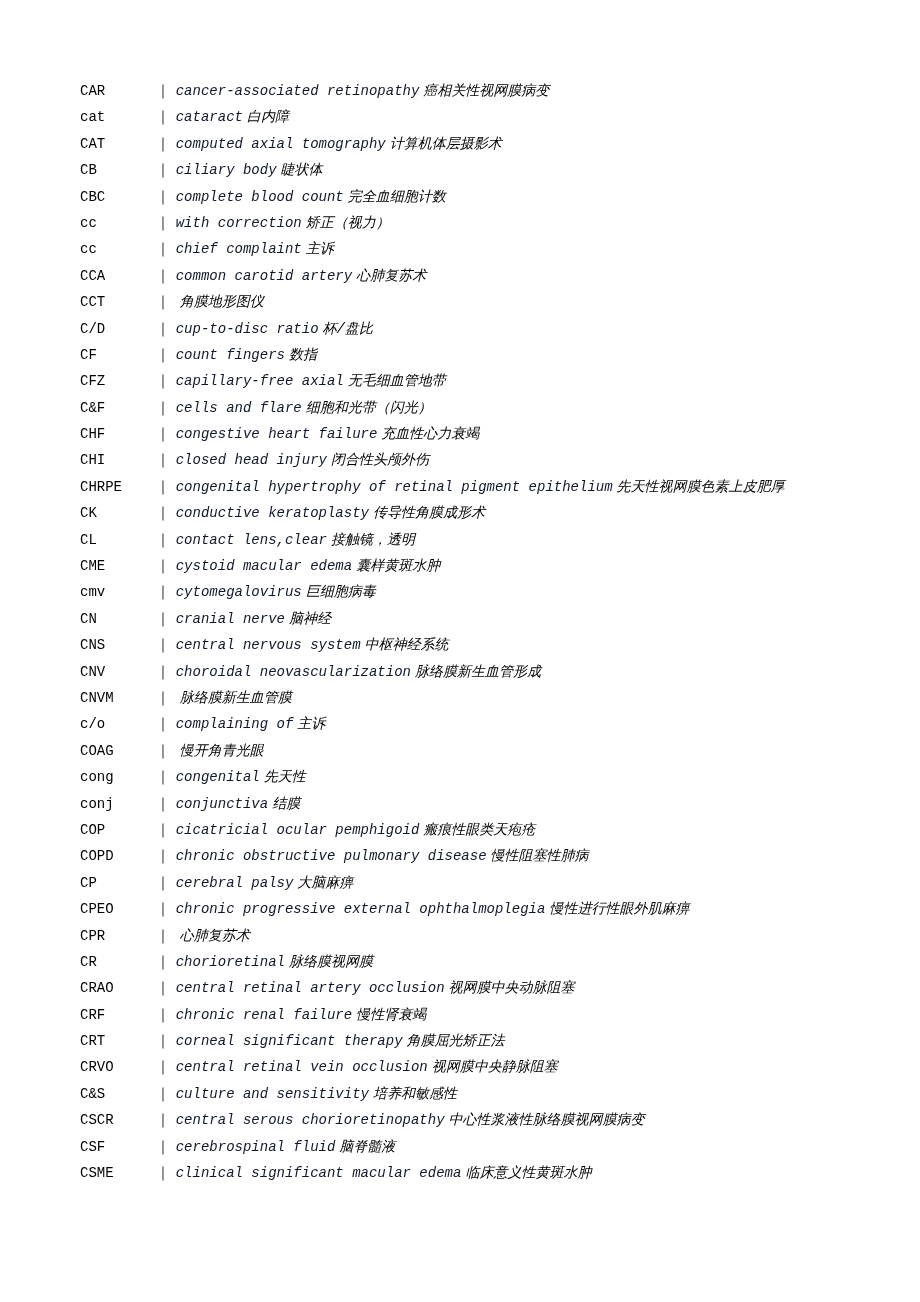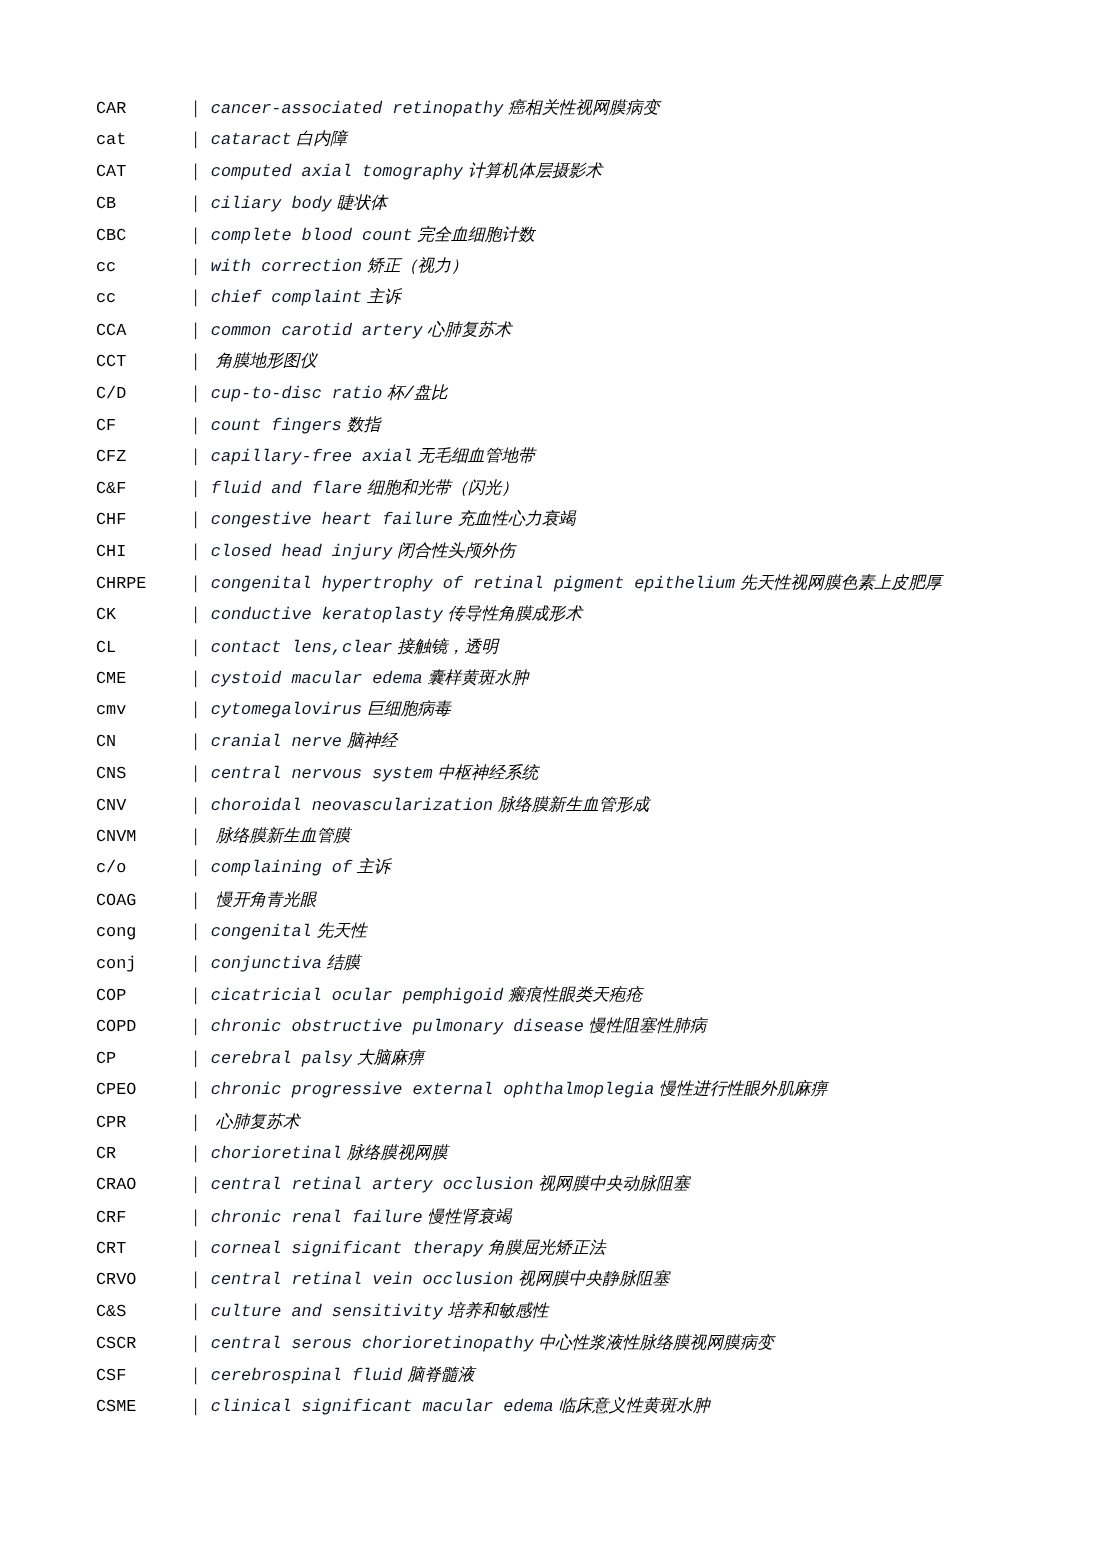--- a/index.html
+++ b/index.html
@@ -114,21 +114,21 @@
     </div>
     <div class="entry">
       <span class="abbr">CFZ</span>
       <span class="separator">｜</span>
       <span class="definition">capillary-free axial</span>
       <span class="chinese">无毛细血管地带</span>
     </div>
     <div class="entry">
       <span class="abbr">C&amp;F</span>
       <span class="separator">｜</span>
-      <span class="definition">fluid and flare</span>
+      <span class="definition">cells and flare</span>
       <span class="chinese">细胞和光带（闪光）</span>
     </div>
     <div class="entry">
       <span class="abbr">CHF</span>
       <span class="separator">｜</span>
       <span class="definition">congestive heart failure</span>
       <span class="chinese">充血性心力衰竭</span>
     </div>
     <div class="entry">
       <span class="abbr">CHI</span>

